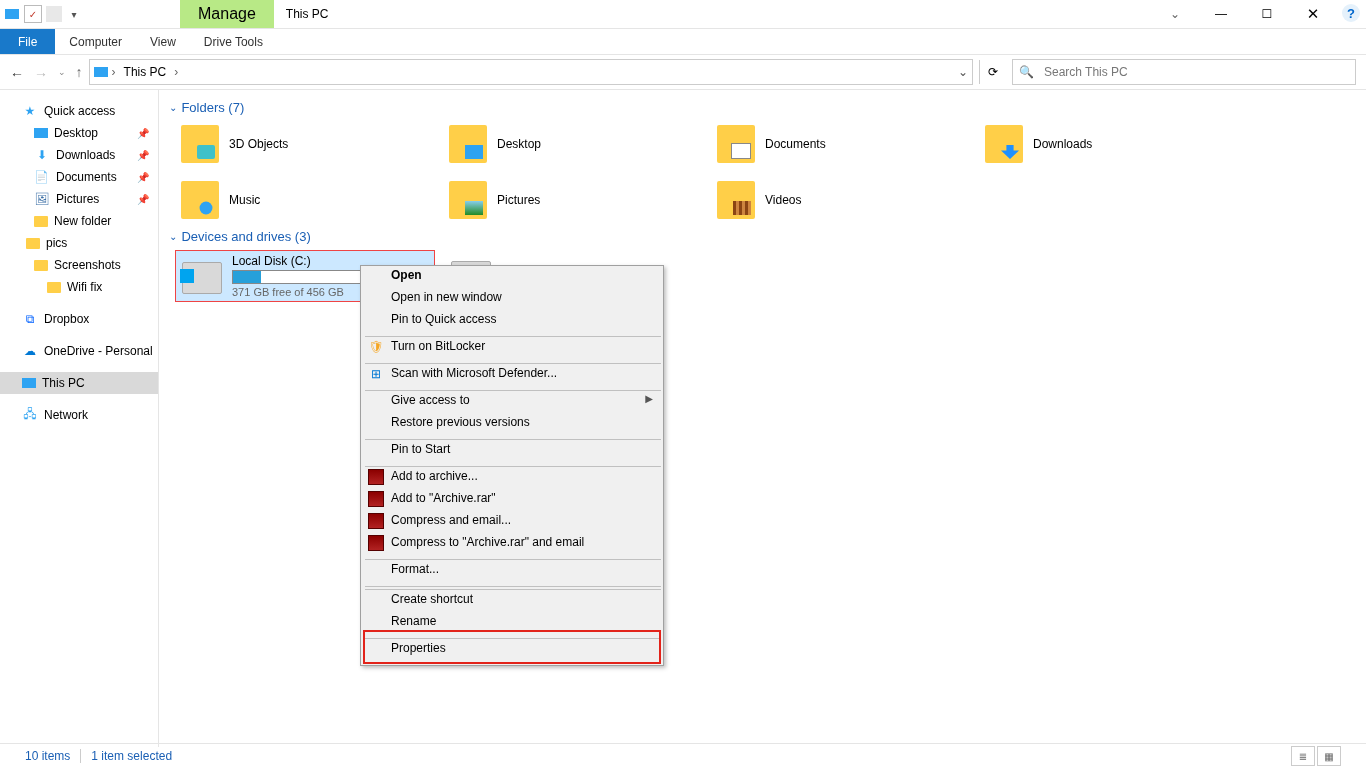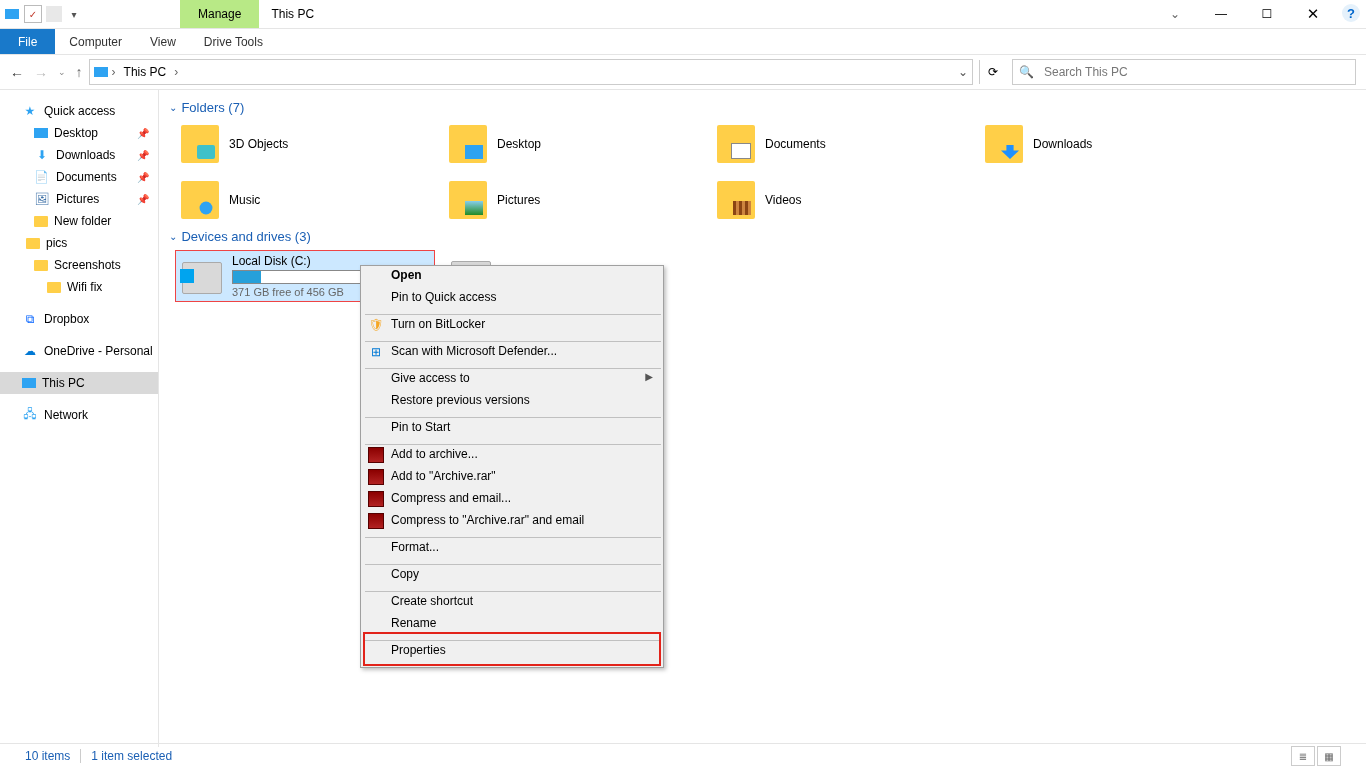--- a/index.html
+++ b/index.html
@@ -1,20 +1,20 @@
 <!DOCTYPE html>
 <html><head>
 <meta charset="utf-8">
 <style>
   html,body{margin:0;padding:0;font-family:"Segoe UI",Arial,sans-serif;font-size:12px;color:#000;background:#fff;width:1366px;height:768px;overflow:hidden}
   
   .titlebar{display:flex;align-items:stretch;height:28px;border-bottom:1px solid #e5e5e5}
   .qat{display:flex;align-items:center;gap:4px;padding:0 4px}
   .qat .sq{width:16px;height:16px;display:flex;align-items:center;justify-content:center;font-size:10px}
-  .manage-tab{background:#b8e986;display:flex;align-items:center;justify-content:center;padding:0 18px;font-size:12px;margin-left:94px}
+  .manage-tab{background:#b8e986;display:flex;align-items:center;justify-content:center;padding:0 18px;font-size:16px;margin-left:94px}
   .title-txt{display:flex;align-items:center;padding:0 12px}
   .win-ctrl{margin-left:auto;display:flex}
   .win-ctrl div{width:46px;display:flex;align-items:center;justify-content:center;font-size:12px}
   .win-ctrl .help{width:26px;color:#0066cc;font-weight:bold;font-size:13px;background:#e5f1fb;border-radius:50%;height:18px;width:18px;margin:4px 6px}
   .help-caret{display:flex;align-items:center;justify-content:center;width:16px;color:#666}
   
   .ribbon{display:flex;align-items:center;height:25px;border-bottom:1px solid #e5e5e5}
   .ribbon .tab{padding:0 14px;height:100%;display:flex;align-items:center;color:#333}
   .ribbon .tab.file{background:#1979ca;color:#fff;padding:0 18px}
   
@@ -273,20 +273,23 @@
       </div>
     </div>
   </div>
 </div>
 
 <div class="ctx">
   <div class="row bold">
       <span>Open</span>
     </div>
   <div class="row">
+      <span>Open in new window</span>
+    </div>
+  <div class="row">
       <span>Pin to Quick access</span>
     </div>
   <hr>
   <div class="row">
       <span class="ric shield">🛡</span>
       <span>Turn on BitLocker</span>
     </div>
   <hr>
   <div class="row">
       <span class="ric defend">⊞</span>
@@ -327,23 +330,20 @@
       <span class="ric">
         <span class="rar"></span>
       </span>
       <span>Compress to "Archive.rar" and email</span>
     </div>
   <hr>
   <div class="row">
       <span>Format...</span>
     </div>
   <hr>
-  <div class="row">
-      <span>Copy</span>
-    </div>
   <hr>
   <div class="row">
       <span>Create shortcut</span>
     </div>
   <div class="row">
       <span>Rename</span>
     </div>
   <hr>
   <div class="row" style="position:relative">
       <span>Properties</span>

